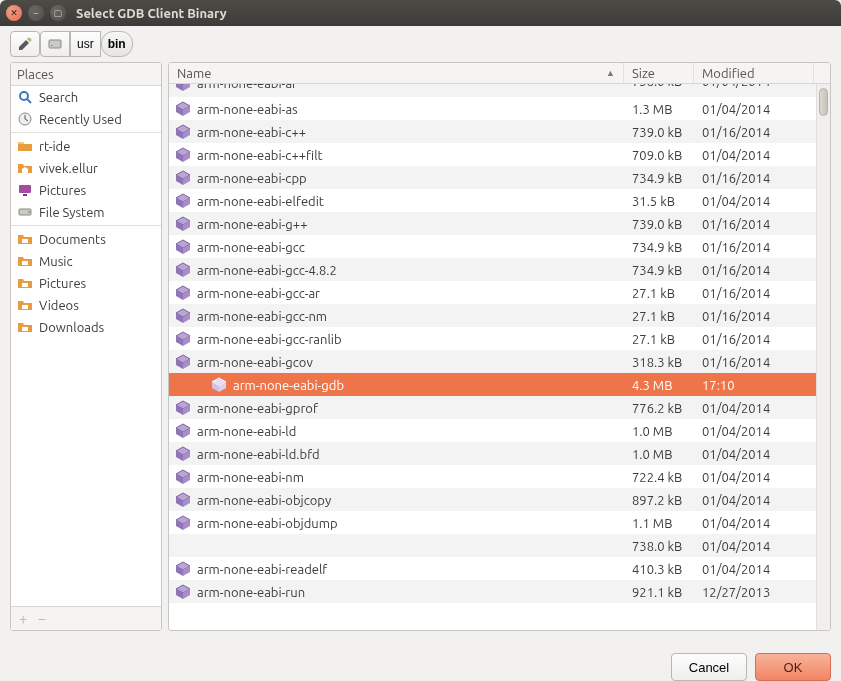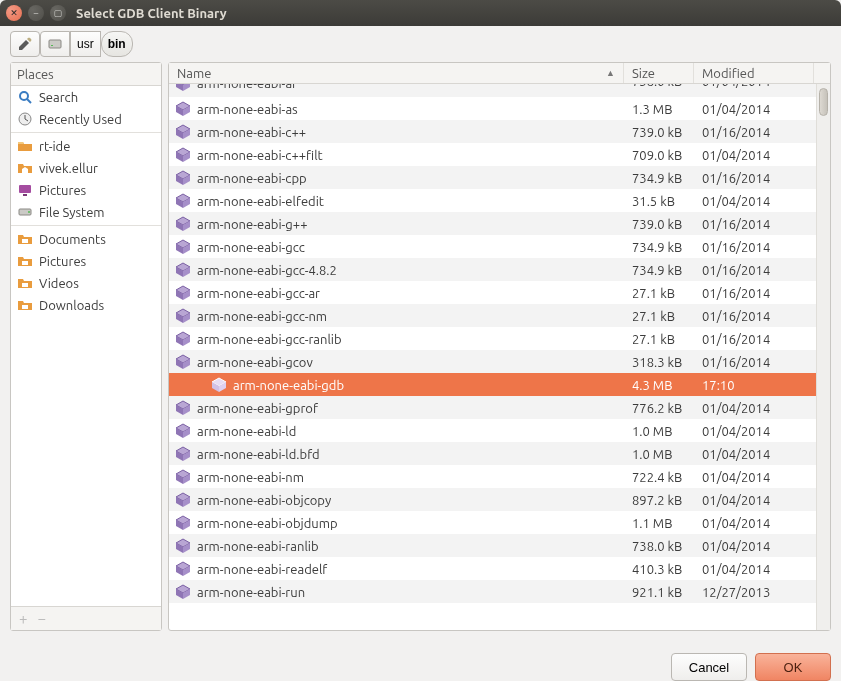--- a/index.html
+++ b/index.html
@@ -273,20 +273,27 @@
               <path fill="#e99c3e" d="M1 4h5l1 2h8v7H1z"></path>
               <rect x="5" y="8" width="6" height="4" fill="#fff"></rect>
             </svg></span>
           <span>Documents</span>
         </div>
         <div class="sidebar-item">
           <span class="icon"><svg viewBox="0 0 16 16" width="16" height="16">
               <path fill="#e99c3e" d="M1 4h5l1 2h8v7H1z"></path>
               <rect x="5" y="8" width="6" height="4" fill="#fff"></rect>
             </svg></span>
+          <span>Music</span>
+        </div>
+        <div class="sidebar-item">
+          <span class="icon"><svg viewBox="0 0 16 16" width="16" height="16">
+              <path fill="#e99c3e" d="M1 4h5l1 2h8v7H1z"></path>
+              <rect x="5" y="8" width="6" height="4" fill="#fff"></rect>
+            </svg></span>
           <span>Pictures</span>
         </div>
         <div class="sidebar-item">
           <span class="icon"><svg viewBox="0 0 16 16" width="16" height="16">
               <path fill="#e99c3e" d="M1 4h5l1 2h8v7H1z"></path>
               <rect x="5" y="8" width="6" height="4" fill="#fff"></rect>
             </svg></span>
           <span>Videos</span>
         </div>
         <div class="sidebar-item">
@@ -553,28 +560,20 @@
                   <path d="M8 1l7 4-7 4-7-4z" fill="#b9a6d4" stroke="#7a5fa3"></path>
                   <path d="M1 5v6l7 4V9z" fill="#8f75b5"></path>
                   <path d="M15 5v6l-7 4V9z" fill="#a68fc9"></path>
                 </svg></span>
               <span>arm-none-eabi-objdump</span>
             </div>
             <div class="fc-size">1.1 MB</div>
             <div class="fc-mod">01/04/2014</div>
           </div>
           <div class="file-row">
-            <div class="fc-name">
-              <span class="icon"><svg viewBox="0 0 16 16" width="16" height="16">
-                  <path d="M8 1l7 4-7 4-7-4z" fill="#b9a6d4" stroke="#7a5fa3"></path>
-                  <path d="M1 5v6l7 4V9z" fill="#8f75b5"></path>
-                  <path d="M15 5v6l-7 4V9z" fill="#a68fc9"></path>
-                </svg></span>
-              <span>arm-none-eabi-ranlib</span>
-            </div>
             <div class="fc-size">738.0 kB</div>
             <div class="fc-mod">01/04/2014</div>
           </div>
           <div class="file-row">
             <div class="fc-name">
               <span class="icon"><svg viewBox="0 0 16 16" width="16" height="16">
                   <path d="M8 1l7 4-7 4-7-4z" fill="#b9a6d4" stroke="#7a5fa3"></path>
                   <path d="M1 5v6l7 4V9z" fill="#8f75b5"></path>
                   <path d="M15 5v6l-7 4V9z" fill="#a68fc9"></path>
                 </svg></span>

